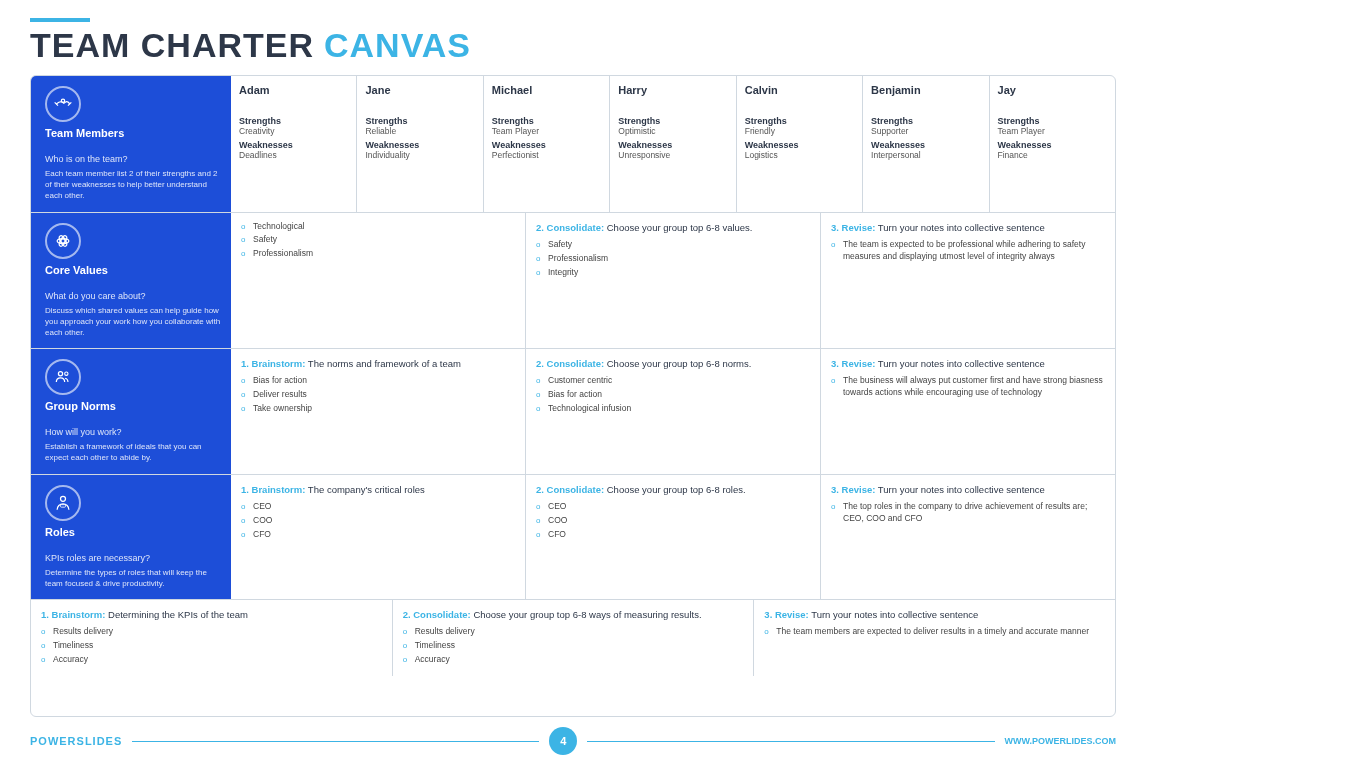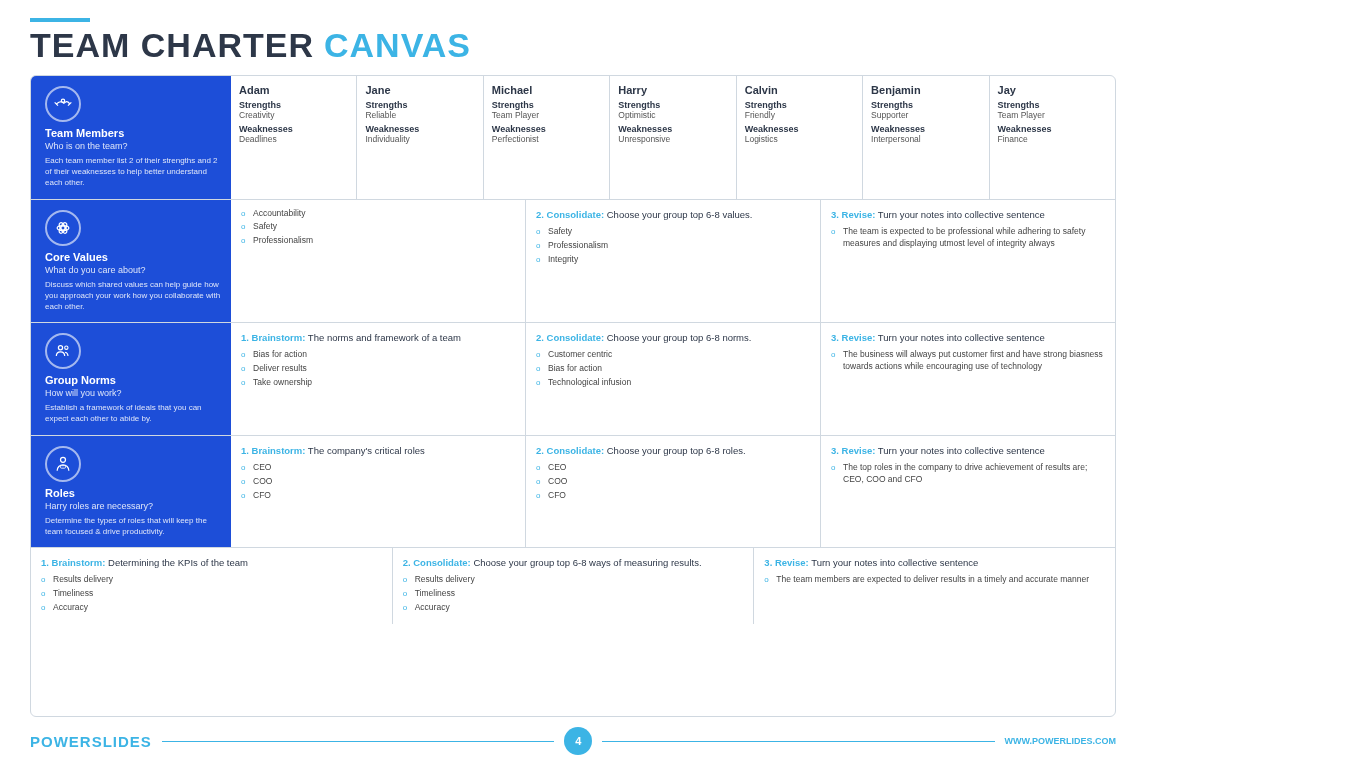--- a/index.html
+++ b/index.html
@@ -79,20 +79,21 @@
       font-size: 11px;
       font-weight: 700;
       color: #fff;
       margin-bottom: 2px;
     }
     .label-cell .cell-subtitle {
       font-size: 9px;
       font-weight: 400;
       color: rgba(255,255,255,0.85);
       margin-bottom: 4px;
+      margin-top: 13px;
     }
     .label-cell .cell-desc {
       font-size: 8px;
       color: rgba(255,255,255,0.85);
       line-height: 1.4;
     }
     
     .members-row {
       display: flex;
       border-bottom: 1px solid #d0d8e0;
@@ -101,21 +102,21 @@
       flex: 1;
       border-right: 1px solid #d0d8e0;
       padding: 8px 8px;
       min-width: 0;
     }
     .member-cell:last-child { border-right: none; }
     .member-name {
       font-size: 11px;
       font-weight: 700;
       color: #2d3748;
-      margin-bottom: 4px;
+      margin-bottom: 20px;
     }
     .sw-label {
       font-size: 9px;
       font-weight: 700;
       color: #2d3748;
     }
     .sw-value {
       font-size: 8.5px;
       color: #555;
       margin-bottom: 4px;
@@ -170,21 +171,21 @@
     }
     
     .footer {
       display: flex;
       align-items: center;
       justify-content: space-between;
       padding: 6px 0 2px 0;
       margin-top: 4px;
     }
     .footer-left {
-      font-size: 15px;
+      font-size: 11px;
       font-weight: 700;
       color: #2d3748;
       letter-spacing: 1px;
     }
     .footer-left span { color: #3cb4e5; }
     .footer-right {
       font-size: 9px;
       font-weight: 700;
       color: #3cb4e5;
     }
@@ -303,21 +304,21 @@
                 <ellipse cx="12" cy="12" rx="7" ry="3" stroke="white" stroke-width="1.5" fill="none" transform="rotate(60 12 12)"></ellipse>
                 <ellipse cx="12" cy="12" rx="7" ry="3" stroke="white" stroke-width="1.5" fill="none" transform="rotate(120 12 12)"></ellipse>
       </svg>
     </div>
     <span class="cell-title">Core Values</span>
     <span class="cell-subtitle">What do you care about?</span>
     <span class="cell-desc">Discuss which shared values can help guide how you approach your work how you collaborate with each other.</span>
   </div>
           <div class="content-cell" style="border-right: 1px solid rgb(208, 216, 224);">
             <ul class="bullet-list">
-              <li>Accountability</li>
+              <li>Technological</li>
               <li>Safety</li>
               <li>Professionalism</li>
             </ul>
           </div>
           <div class="content-cell" style="border-right: 1px solid rgb(208, 216, 224);">
             <div class="step-title"><span class="step-bold">2. Consolidate:</span><span class="step-normal"> Choose your group top 6-8 values.</span></div>
             <ul class="bullet-list">
               <li>Safety</li>
               <li>Professionalism</li>
               <li>Integrity</li>
@@ -370,21 +371,21 @@
         <div class="row">
           <div class="label-cell">
     <div class="icon-wrap">
       <svg class="icon-svg" viewBox="0 0 24 24">
         <circle cx="12" cy="7" r="3" stroke="white" stroke-width="1.5" fill="none"></circle>
                 <path d="M5 20c0-4 3-7 7-7s7 3 7 7" stroke="white" stroke-width="1.5" fill="none"></path>
                 <rect x="9" y="14" width="6" height="3" rx="1" stroke="white" stroke-width="1" fill="none"></rect>
       </svg>
     </div>
     <span class="cell-title">Roles</span>
-    <span class="cell-subtitle">Harry roles are necessary?</span>
+    <span class="cell-subtitle">KPIs roles are necessary?</span>
     <span class="cell-desc">Determine the types of roles that will keep the team focused &amp; drive productivity.</span>
   </div>
           <div class="content-cell" style="border-right: 1px solid rgb(208, 216, 224);">
             <div class="step-title"><span class="step-bold">1. Brainstorm:</span><span class="step-normal"> The company's critical roles</span></div>
             <ul class="bullet-list">
               <li>CEO</li>
               <li>COO</li>
               <li>CFO</li>
             </ul>
           </div>

